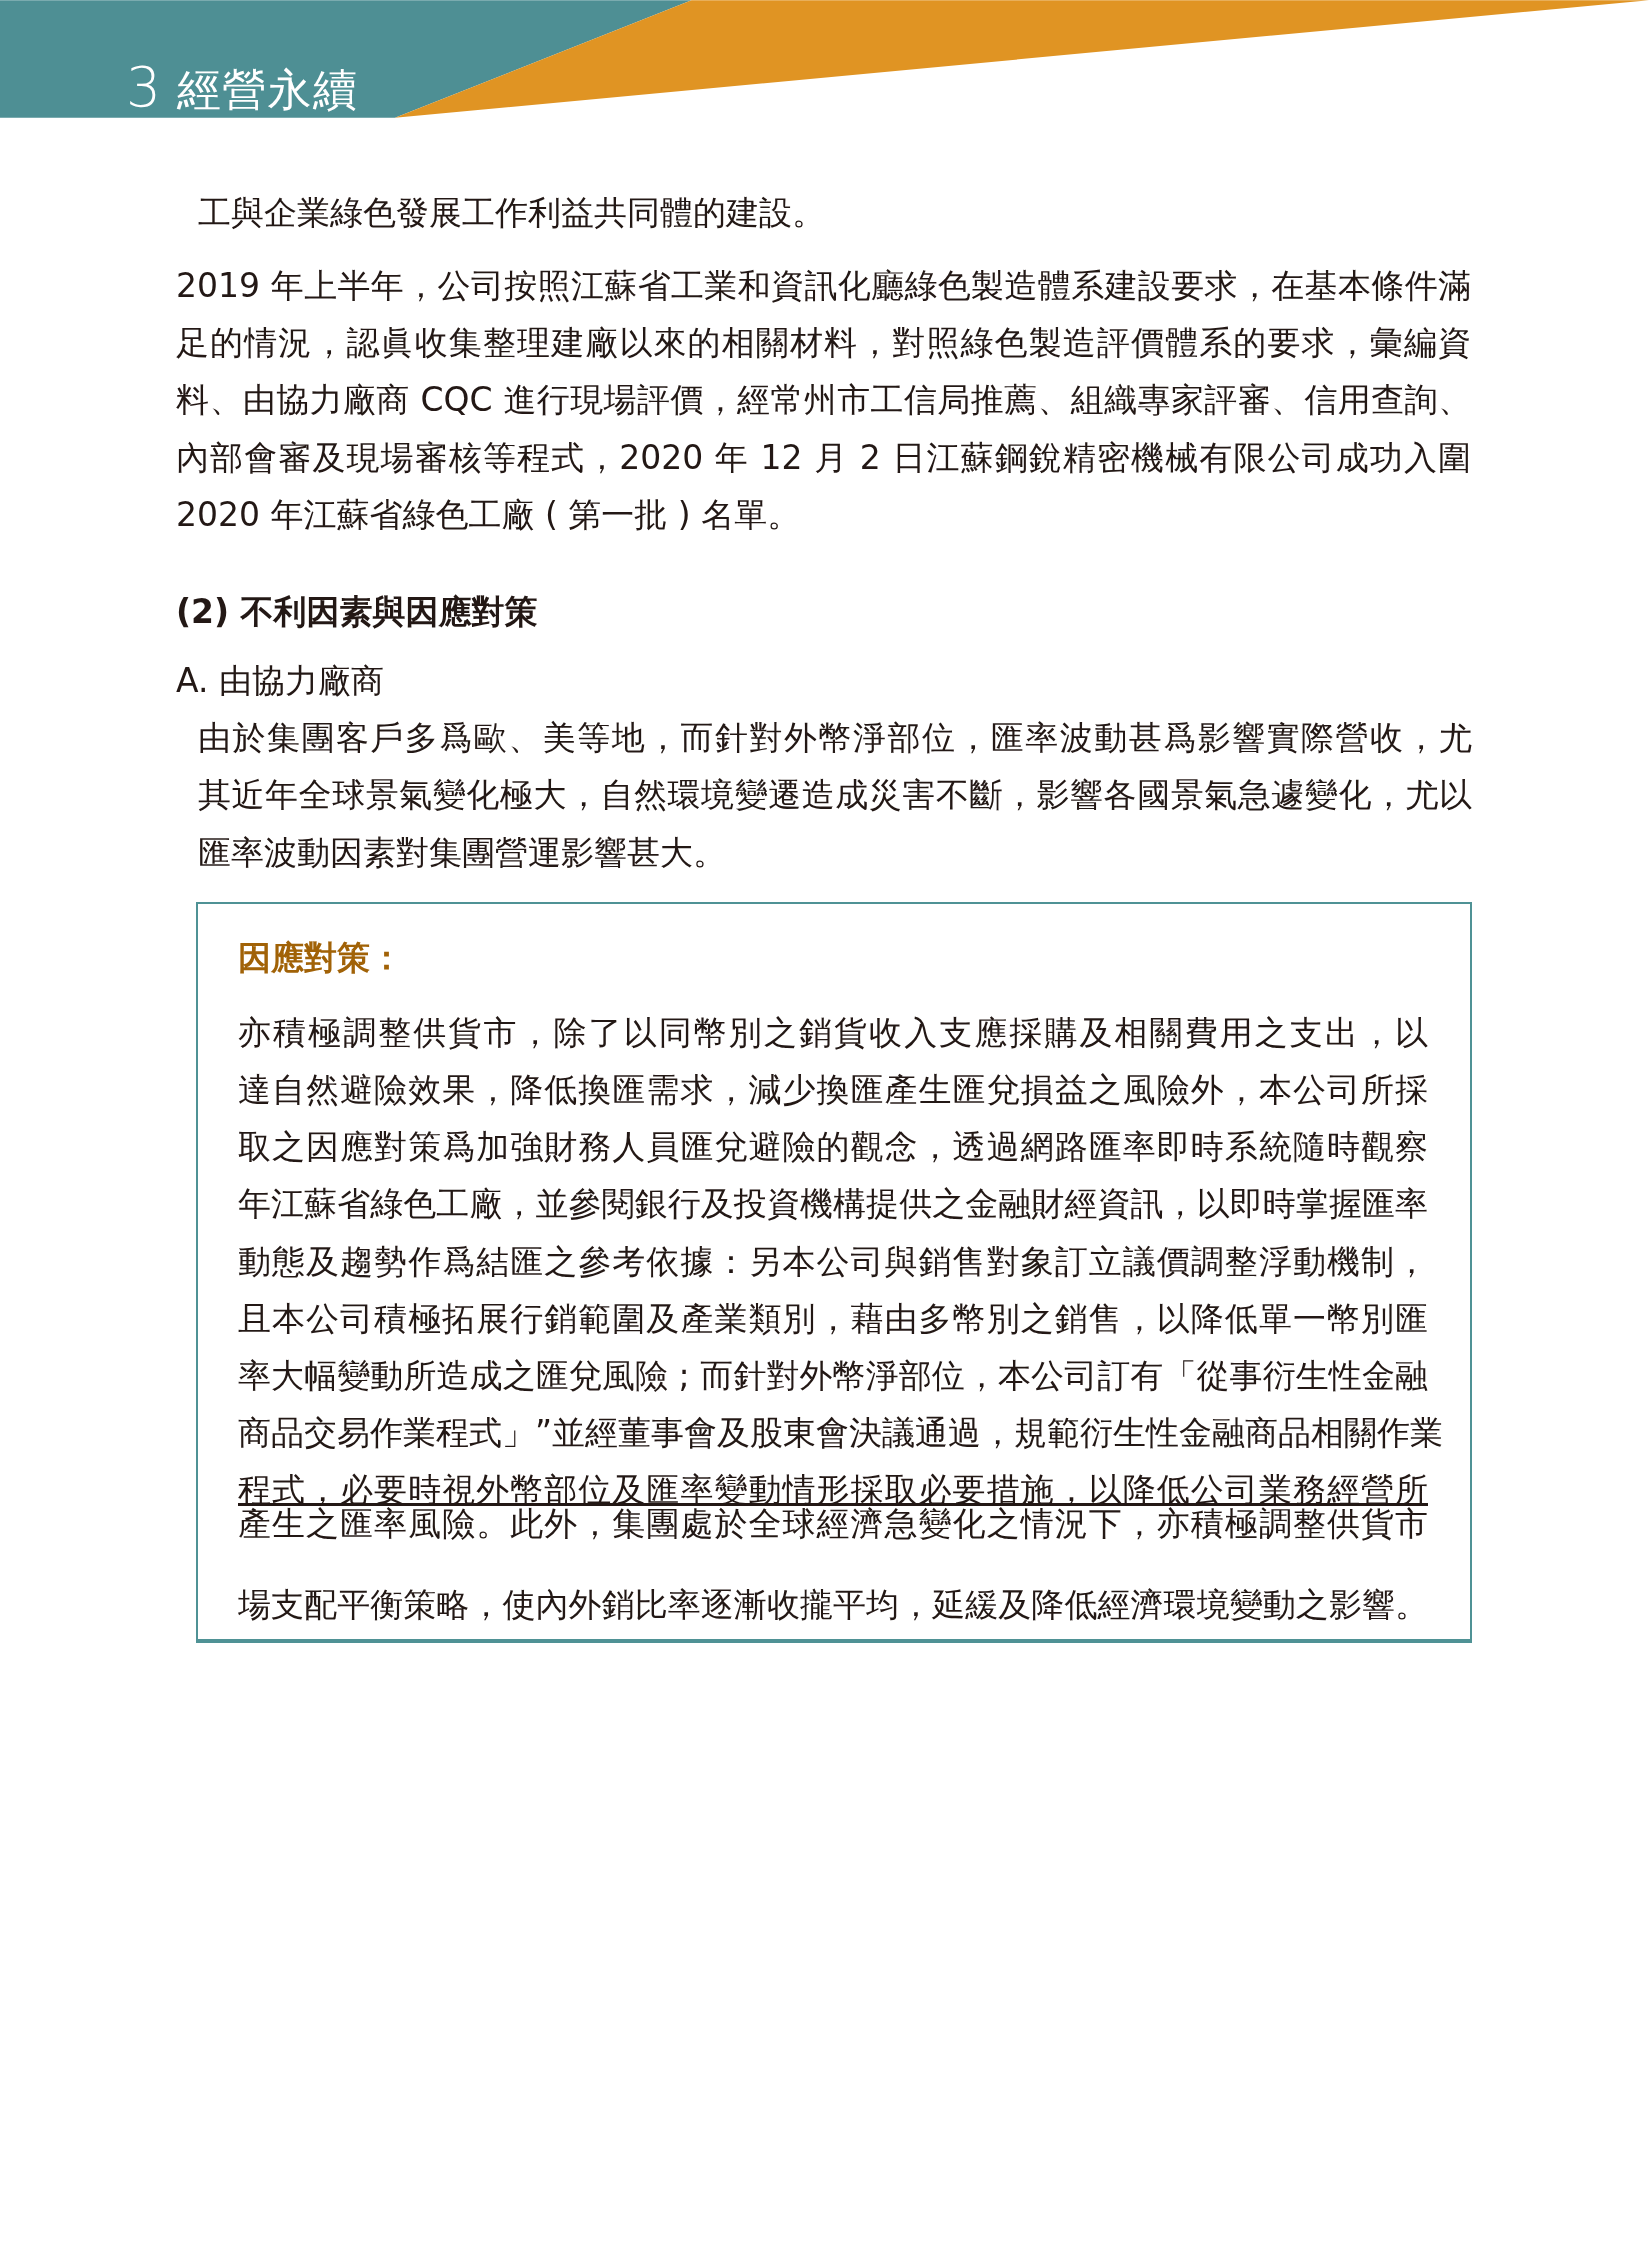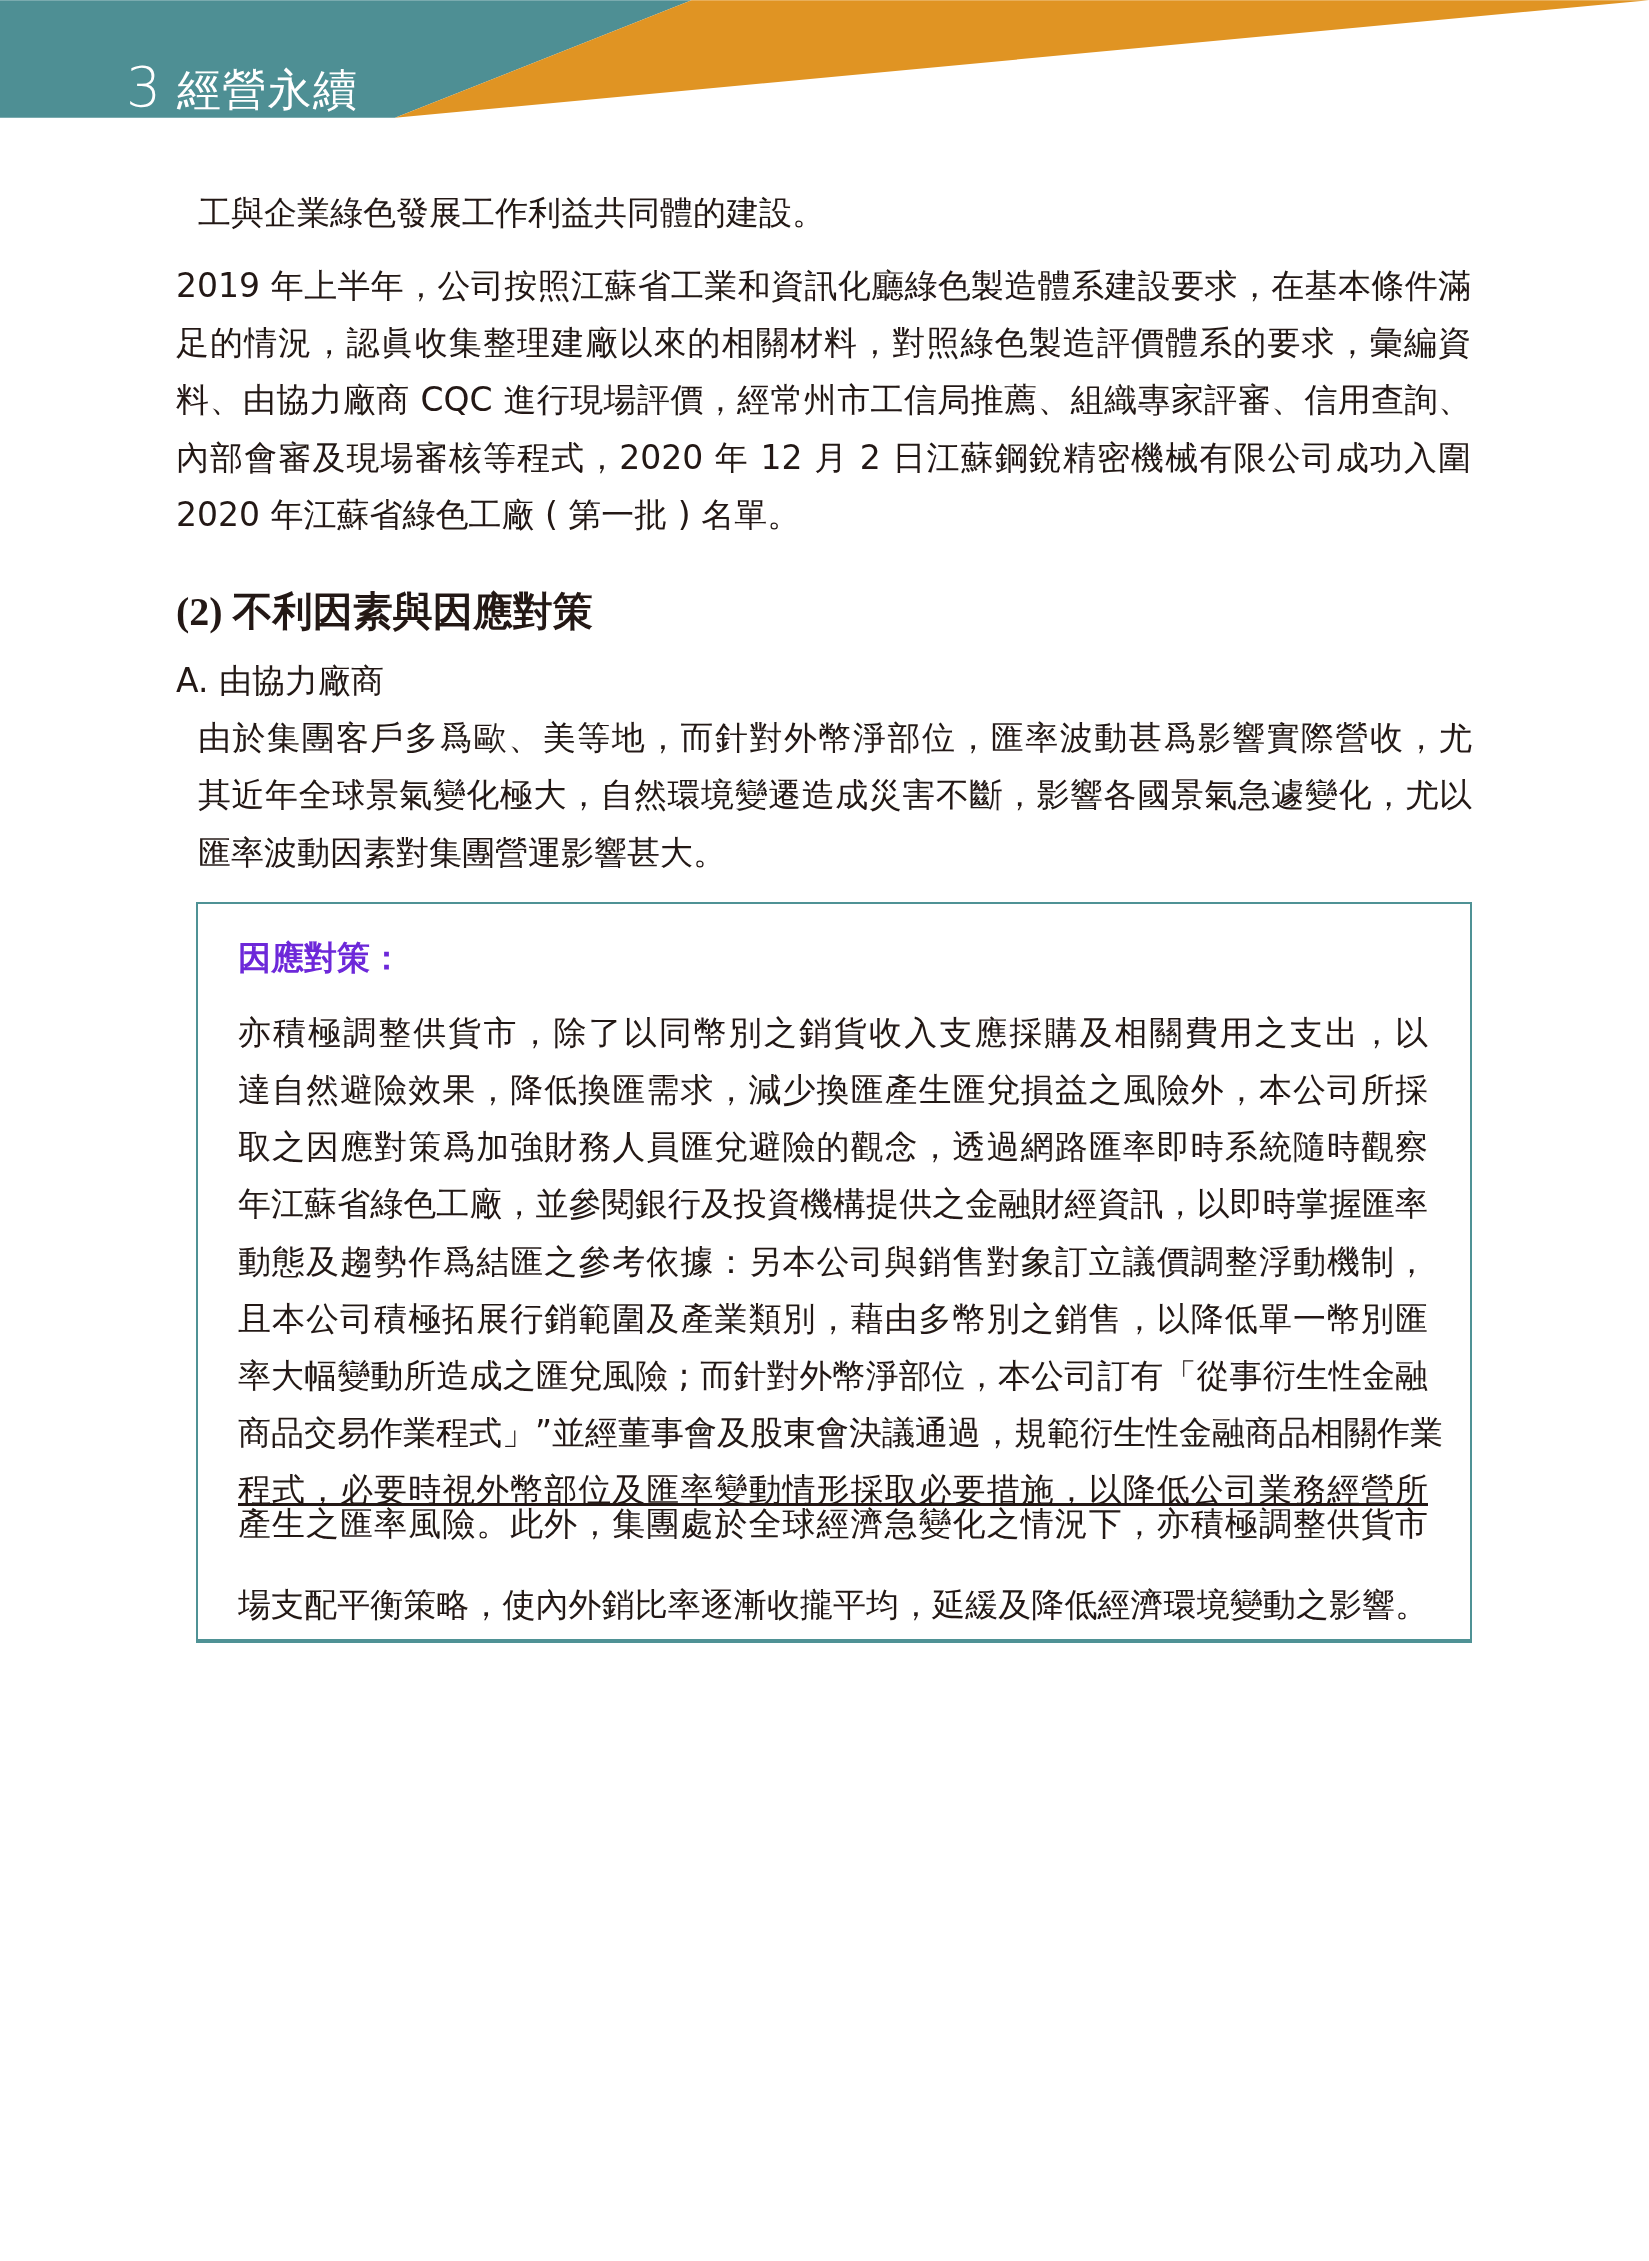--- a/index.html
+++ b/index.html
@@ -7,24 +7,24 @@
          font-family:"DejaVu Sans","Liberation Sans",sans-serif; color:#231815; }
   .header { position:absolute; left:0; top:0; width:1649px; height:120px; }
   .header svg { position:absolute; left:0; top:0; }
   .chapter { position:absolute; left:126px; top:61px; height:53px; color:#ffffff;
              display:flex; align-items:flex-end; gap:16px; }
   .chapter-num { font-family:"DejaVu Sans","Liberation Sans",sans-serif; font-weight:200;
                  font-size:55px; line-height:53px; }
   .chapter-title { font-size:44px; line-height:48px; letter-spacing:1.3px; font-weight:500; }
   .line { position:absolute; font-size:33px; line-height:40px; white-space:nowrap; }
   .full { text-align:justify; text-align-last:justify; }
-  .heading { font-weight:bold; font-size:40px;font-family:Liberation Serif, serif; }
+  .heading { font-weight:bold; font-size:33px; }
   .box { position:absolute; left:196px; top:902px; width:1276px; height:741px;
          box-sizing:border-box; border:2.7px solid #4f9295; border-bottom-width:4.7px; }
-  .box-title { position:absolute; font-size:33px; line-height:40px; font-weight:bold; color:#6d28d9; }
+  .box-title { position:absolute; font-size:33px; line-height:40px; font-weight:bold; color:#a16207; }
 </style>
 </head>
 <body>
 
 <div class="header">
   <svg width="1649" height="120" viewBox="0 0 2480 180">
     <polygon points="0,0 1040,0 594,177 0,177" fill="#4e8f94"></polygon>
     <polygon points="1040,0 2480,0 594,177" fill="#e09423"></polygon>
   </svg>
   <div class="chapter">

